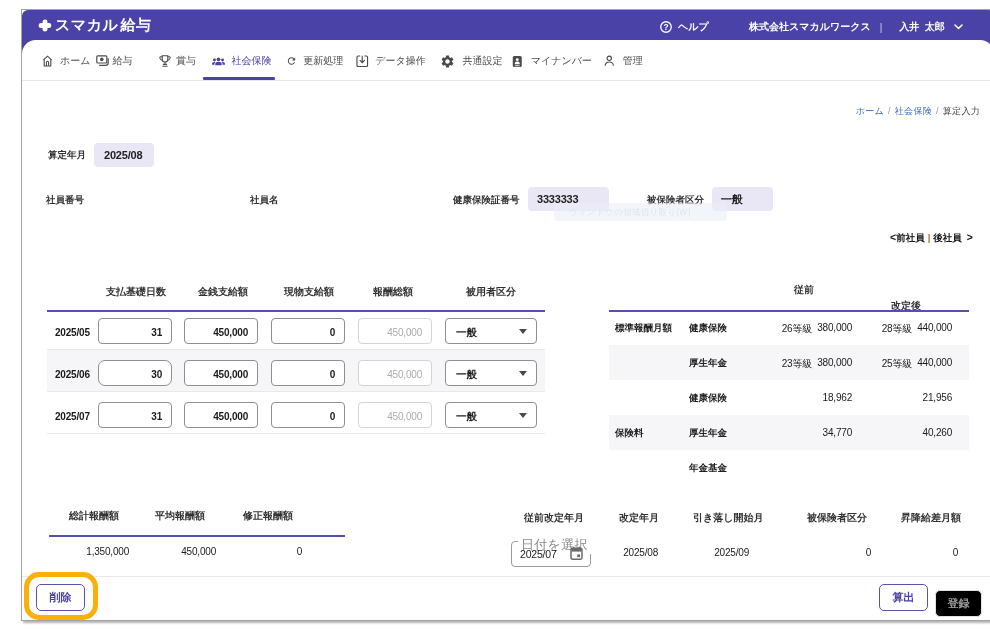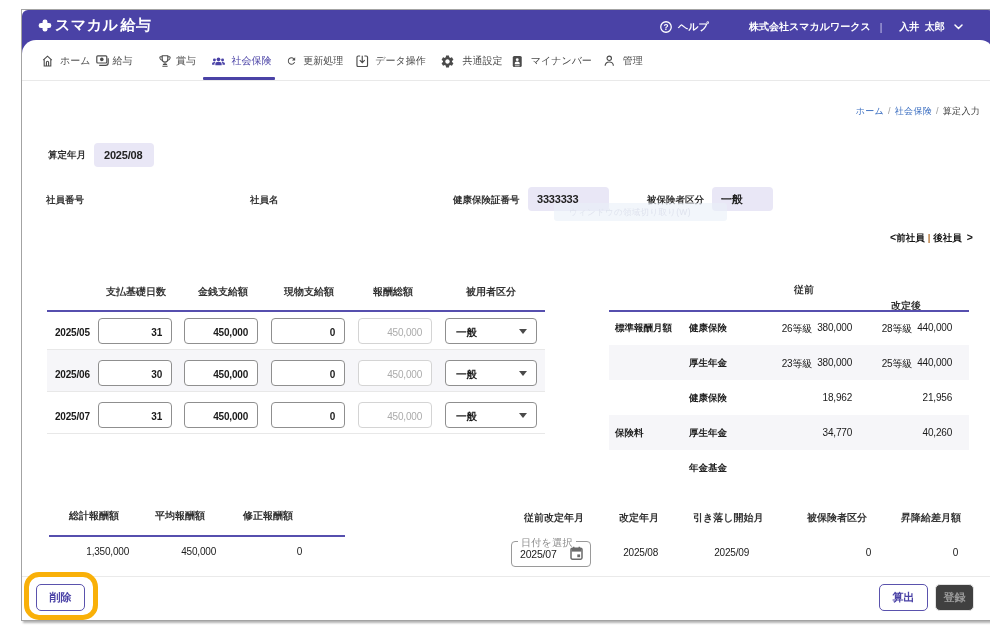--- a/index.html
+++ b/index.html
@@ -34,25 +34,25 @@
   .mon { position:absolute; font-size:10px; font-weight:bold; color:#1a1a1a; letter-spacing:-0.2px; }
   .inp { position:absolute; width:74px; height:26px; background:#fff; border:1px solid #8f8f8f; border-radius:4px;
          font-size:10px; font-weight:bold; color:#1a1a1a; text-align:right; line-height:27px; padding-right:9px; letter-spacing:-0.2px; }
   .inp.ro { border-color:#d4d4d4; color:#ababab; font-weight:normal; background:#fff; }
   .sel { position:absolute; width:92px; height:26px; background:#fff; border:1px solid #8f8f8f; border-radius:4px;
          font-size:10.5px; font-weight:bold; color:#1a1a1a; line-height:27px; padding-left:10px; }
   .sel:after { content:""; position:absolute; right:9px; top:10px; border-left:4.5px solid transparent; border-right:4.5px solid transparent; border-top:5px solid #4a4a4a; }
   .rlab { position:absolute; font-size:9.5px; font-weight:bold; color:#222; white-space:nowrap; }
   .num { position:absolute; font-size:10px; color:#1a1a1a; text-align:right; letter-spacing:-0.2px; }
   .dtbox { position:absolute; left:489px; top:531px; width:80px; height:26px; border:1px solid #9a9a9a; border-radius:4px; }
-  .dtlbl { position:absolute; left:496px; top:526px; font-size:10px; color:#8a8a8a; background:#fff; padding:0 3px; letter-spacing:0.3px; }
+  .dtlbl { position:absolute; left:496px; top:526px; font-size:13px; color:#8a8a8a; background:#fff; padding:0 3px; letter-spacing:0.3px; }
   .dttxt { position:absolute; left:498px; top:538px; font-size:10.5px; font-weight:normal; color:#1a1a1a; letter-spacing:-0.2px; }
   .btn { position:absolute; width:49px; height:27px; border:1.5px solid #5a52ad; border-radius:5px; background:#fff;
          color:#4a42a6; font-size:11px; font-weight:bold; text-align:center; line-height:24px; }
-  .btn.gray { width:39px; background:#404040; border-color:#e2e2e2; color:#9b9b9b; }
+  .btn.gray { width:47px; background:#000000; border-color:#e2e2e2; color:#9b9b9b;margin-top:6px; }
   .ring { position:absolute; left:2px; top:562px; width:74px; height:48px; border:5px solid #f9b008; border-radius:15px; }
   .fsep { position:absolute; left:0; top:566px; width:972px; height:1px; background:#eaeaea; }
 </style>
 </head>
 <body>
 <div class="page">
   <div class="frame">
     <div class="topbar"></div>
     <div class="logo">
         <svg width="14" height="13" viewBox="0 0 14 13" style="margin-right:3px;">
@@ -177,21 +177,21 @@
     <div class="rline" style="left:25px; top:423px; width:498px;"></div>
 
     <div class="mon" style="left:33px; top:317px;">2025/05</div>
     <div class="inp" style="left:76px; top:308px;">31</div>
     <div class="inp" style="left:162px; top:308px;">450,000</div>
     <div class="inp" style="left:249px; top:308px;">0</div>
     <div class="inp ro" style="left:336px; top:308px;">450,000</div>
     <div class="sel" style="left:423px; top:308px;">一般</div>
 
     <div class="mon" style="left:33px; top:359px;">2025/06</div>
-    <div class="inp" style="left:76px; top:350px;">30</div>
+    <div class="inp" style="left:76px; top:350px;border-radius:7px;">30</div>
     <div class="inp" style="left:162px; top:350px;">450,000</div>
     <div class="inp" style="left:249px; top:350px;">0</div>
     <div class="inp ro" style="left:336px; top:350px;">450,000</div>
     <div class="sel" style="left:423px; top:350px;">一般</div>
 
     <div class="mon" style="left:33px; top:401px;">2025/07</div>
     <div class="inp" style="left:76px; top:392px;">31</div>
     <div class="inp" style="left:162px; top:392px;">450,000</div>
     <div class="inp" style="left:249px; top:392px;">0</div>
     <div class="inp ro" style="left:336px; top:392px;">450,000</div>

